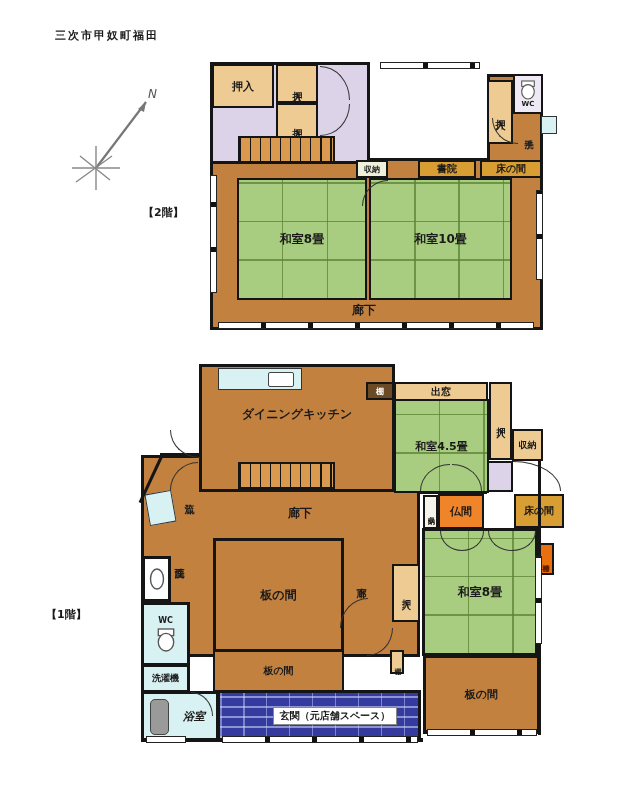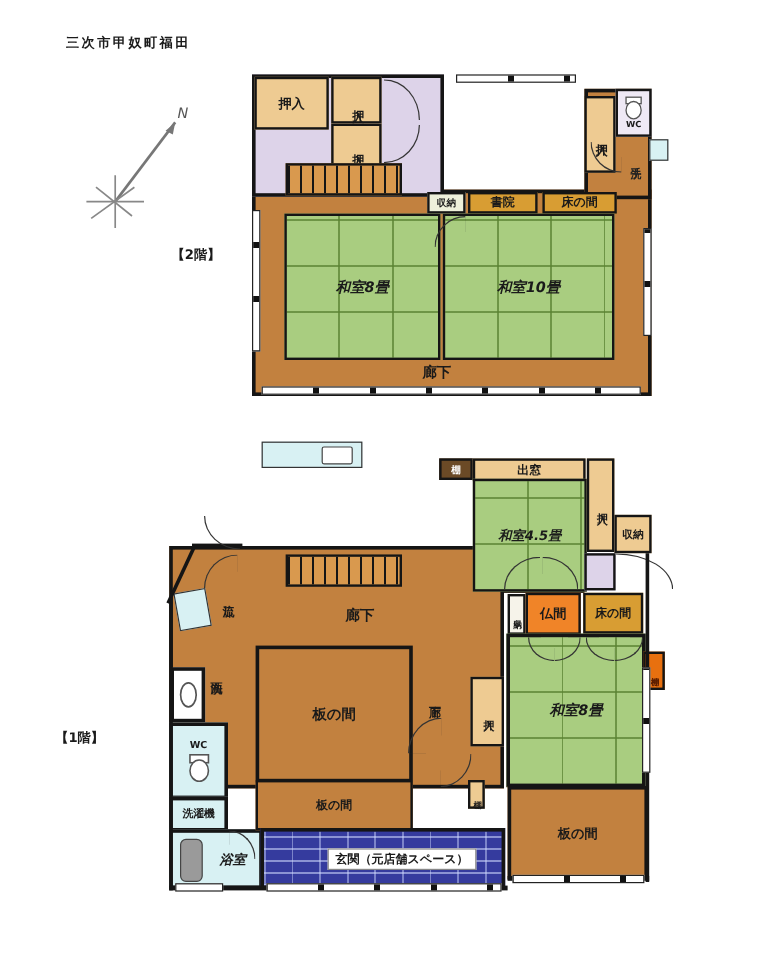--- a/index.html
+++ b/index.html
@@ -9,24 +9,24 @@
     --wall:#151515; --kamidana:#e8700f; --tanadark:#6b4a26;
   }
   html,body{margin:0;padding:0;background:#fff;}
   #canvas{position:relative;width:643px;height:800px;background:#fff;overflow:hidden;
     font-family:"DejaVu Sans","Liberation Sans",sans-serif;color:#1a1a1a;}
   .abs{position:absolute;}
   .room{position:absolute;box-sizing:border-box;display:flex;align-items:center;justify-content:center;
     font-weight:600;text-align:right;}
   .b2{border:2px solid var(--wall);} .b3{border:3px solid var(--wall);}
   .wood{background:var(--wood);} .lav{background:var(--lav);} .tan{background:var(--tan);}
-  .gold{background:var(--gold);} .aqua{background:var(--aqua);} .orange{background:var(--orange);}
+  .gold{background:var(--gold);margin-left:28px;} .aqua{background:var(--aqua);} .orange{background:var(--orange);}
   .tatami{background-color:var(--tatami);
     background-image:repeating-linear-gradient(0deg,transparent 0 37px,var(--tatami-line) 37px 38.5px),
-                     repeating-linear-gradient(90deg,transparent 0 43px,var(--tatami-line) 43px 44.5px);font-style:italic;}
+                     repeating-linear-gradient(90deg,transparent 0 43px,var(--tatami-line) 43px 44.5px);}
   .brick{background-color:var(--brick);
     background-image:repeating-linear-gradient(0deg,rgba(210,220,255,.55) 0 1.5px,transparent 1.5px 10px),
                      repeating-linear-gradient(90deg,rgba(210,220,255,.45) 0 1.5px,transparent 1.5px 23px);}
   .stairs{position:absolute;box-sizing:border-box;background:var(--stair);border:2px solid var(--wall);
     background-image:repeating-linear-gradient(90deg,var(--wall) 0 1.5px,transparent 1.5px 10px);}
   .lbl{position:absolute;font-weight:600;white-space:nowrap;}
   .vtext{writing-mode:vertical-rl;text-orientation:upright;line-height:1;letter-spacing:1px;}.f12{font-size:12px}.f11{font-size:11px}.f10{font-size:10px}.f9{font-size:9px}.f8{font-size:8px}.f7{font-size:7px}
   .wall{position:absolute;background:var(--wall);}
   .winH{position:absolute;height:7px;box-sizing:border-box;background:#fff;border:1px solid #222;
     background-image:repeating-linear-gradient(90deg,transparent 0 42px,#111 42px 47px);}
@@ -116,20 +116,23 @@
   <div class="arc arc-br" style="left:320px;top:104px;width:30px;height:32px;"></div>
 
   <div class="winH" style="left:380px;top:62px;width:100px;"></div>
   <div class="winH" style="left:218px;top:322px;width:316px;"></div>
   <div class="winV" style="left:210px;top:175px;height:118px;"></div>
   <div class="winV" style="left:536px;top:190px;height:90px;"></div>
 
   <div class="room wood b3" style="left:141px;top:455px;width:279px;height:202px;"></div>
   <div class="room wood" style="left:420px;top:460px;width:67px;height:34px;border:2px solid var(--wall);"></div>
 
+  <div class="room wood b3" style="left:199px;top:364px;width:196px;height:128px;">
+    <span class="f12" style="margin-top:-28px;">ダイニングキッチン</span>
+  </div>
   <div class="counter" style="left:218px;top:368px;width:84px;height:22px;"></div>
   <div class="sinkwhite" style="left:268px;top:372px;width:26px;height:15px;"></div>
 
   <div class="room b2" style="left:366px;top:382px;width:28px;height:18px;background:var(--tanadark);">
     <span class="f8" style="color:#fff;">棚</span>
   </div>
   <div class="room tan b2 f10" style="left:394px;top:382px;width:94px;height:19px;">
     <span>出窓</span>
   </div>
   <div class="room tatami b2" style="left:394px;top:399px;width:95px;height:94px;">

